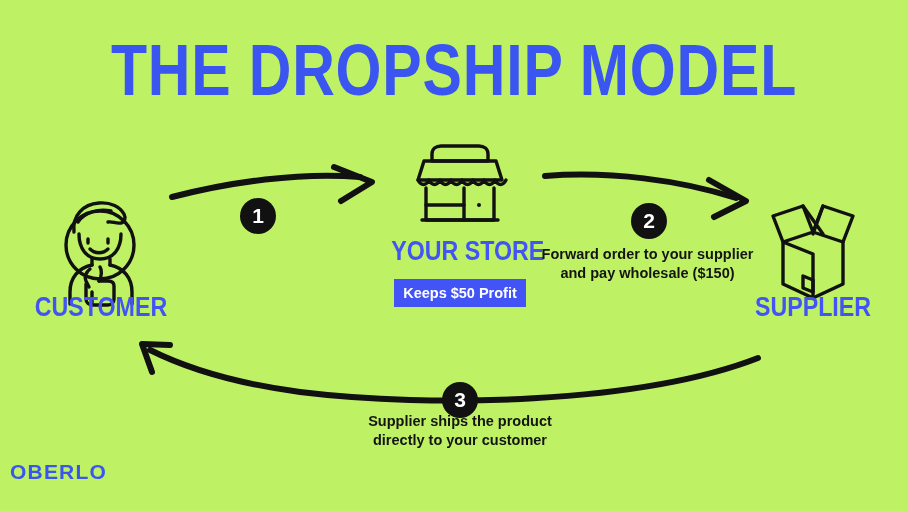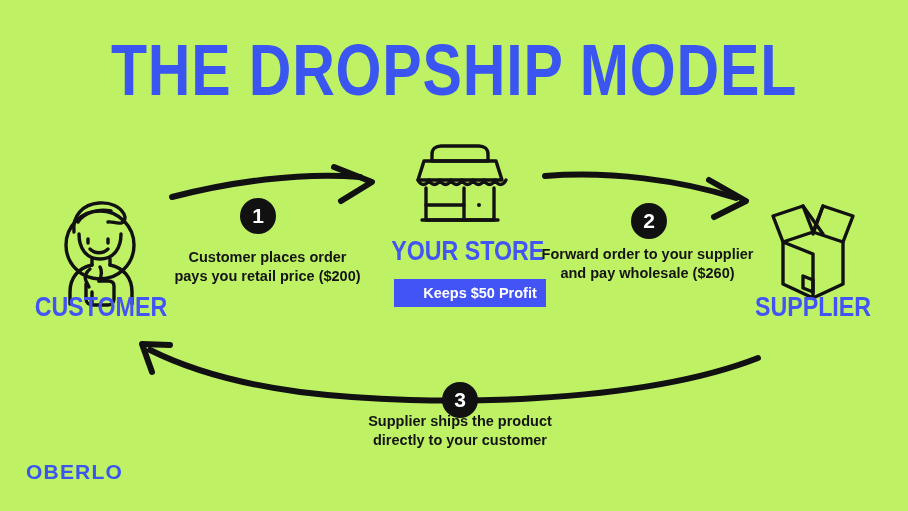--- a/index.html
+++ b/index.html
@@ -106,27 +106,26 @@
     width: 132px;
     height: 28px;
     background: #4254f5;
     color: #ffffff;
     font-family: "Liberation Sans Narrow", "Liberation Sans", sans-serif;
     font-weight: bold;
     font-size: 14.5px;
     line-height: 28px;
     text-align: center;
     white-space: nowrap;
-    padding-left: 20px;
   }
 
   
   .brand {
     position: absolute;
-    left: 26px;
+    left: 10px;
     top: 461px;
     font-family: "Liberation Sans", sans-serif;
     font-weight: bold;
     font-size: 21px;
     line-height: 21px;
     letter-spacing: 1.2px;
     color: #3a55f0;
     white-space: nowrap;
   }
 </style>
@@ -222,24 +221,22 @@
   <div class="node-label" id="label-supplier">SUPPLIER</div>
 
   <div class="profit-badge">Keeps $50 Profit</div>
 
   <div class="step-badge" id="badge-1">1</div>
 
   <div class="step-badge" id="badge-2">2</div>
 
   <div class="step-badge" id="badge-3">3</div>
 
-  <div class="step-text" id="text-1">Customer places order
-pays you retail price ($200)</div>
 
   <div class="step-text" id="text-2">Forward order to your supplier
-and pay wholesale ($260)</div>
+and pay wholesale ($150)</div>
 
   <div class="step-text" id="text-3">Supplier ships the product
 directly to your customer</div>
 
   <div class="brand">OBERLO</div>
 
 </div>
 
 </body></html>

